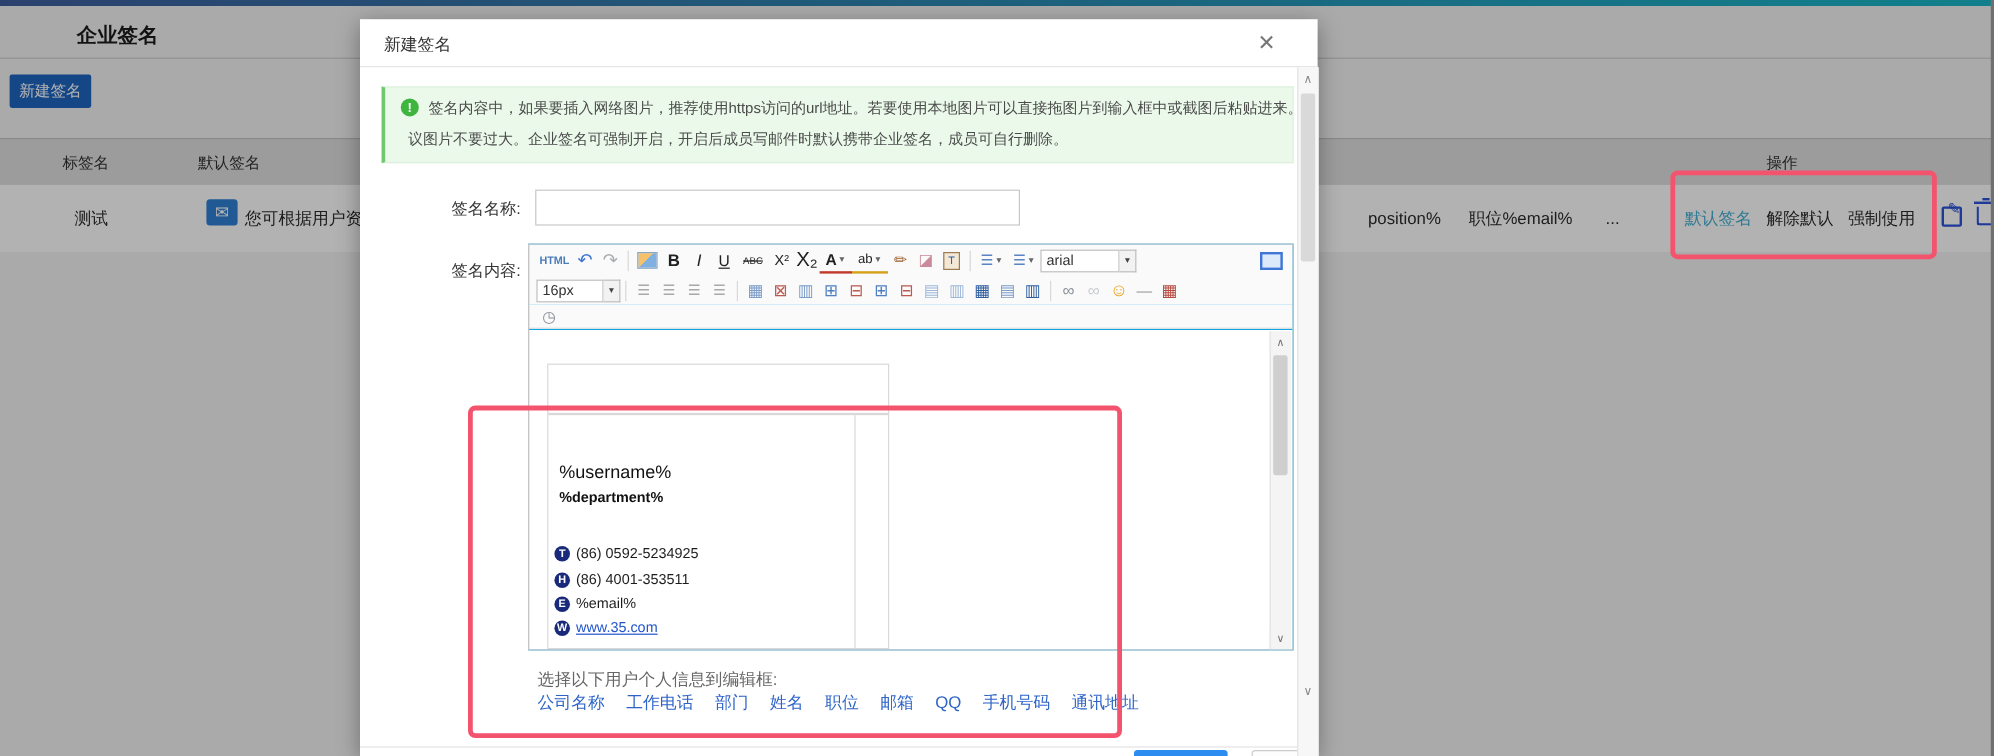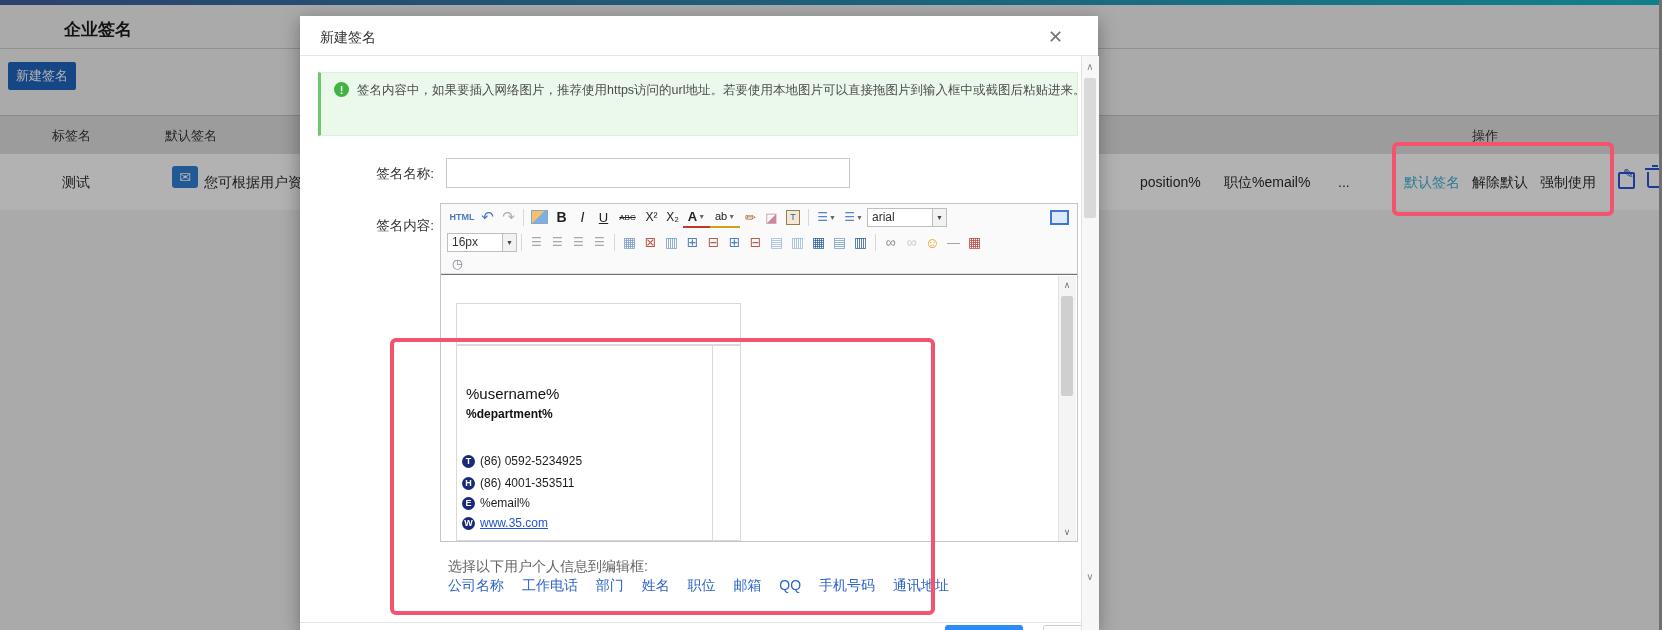--- a/index.html
+++ b/index.html
@@ -34,21 +34,21 @@
   .m-close{left:748px;top:10px;font-size:18px;color:#777;}
   .m-hdiv{left:0;top:39px;width:798px;height:1px;background:#e6e6e6;}
   .banner{left:18px;top:56px;width:760px;height:64px;background:#eaf9ea;border:1px solid #ddf0dd;border-left:3px solid #6fc76f;box-sizing:border-box;}
   .b-ic{left:34px;top:66px;width:15px;height:15px;border-radius:50%;background:#3fb53f;color:#fff;font-size:11px;font-weight:bold;
     display:flex;align-items:center;justify-content:center;}
   .b-l1{left:57px;top:66px;font-size:12.5px;color:#4c4c4c;}
   .b-l2{left:40px;top:92px;font-size:12.5px;color:#4c4c4c;}
   .f-label{font-size:13.5px;color:#333;width:120px;text-align:right;left:14px;}
   .inp{left:146px;top:142px;width:404px;height:30px;border:1px solid #c8c8c8;background:#fff;box-sizing:border-box;font-size:13px;padding:0 6px;}
   
-  .editor{left:140px;top:187px;width:638px;height:339px;border:1px solid #c5c5c5;box-sizing:border-box;background:#737373;}
+  .editor{left:140px;top:187px;width:638px;height:339px;border:1px solid #c5c5c5;box-sizing:border-box;background:#0ea5e9;}
   .tb{position:absolute;left:0;width:636px;background:#fafafa;display:flex;align-items:center;padding-left:6px;box-sizing:border-box;}
   .tb1{top:0;height:26px;} .tb2{top:26px;height:24px;} .tb3{top:50px;height:20px;border-bottom:1px solid #ddd;}
   .tb-btn{display:inline-flex;align-items:center;justify-content:center;height:20px;width:21px;font-size:13px;flex:none;}
   .tb-sep{width:1px;height:17px;background:#d8d8d8;margin:0 4px;flex:none;}
   .tb-dd{font-size:7px;color:#666;margin-left:1px;}
   .tb-sel{display:inline-flex;align-items:center;height:19px;border:1px solid #bfbfbf;background:#fff;font-size:12px;color:#333;
     padding:0 4px;box-sizing:border-box;flex:none;}
   .tb-selbtn{display:inline-flex;align-items:center;justify-content:center;width:14px;height:19px;border:1px solid #bfbfbf;border-left:none;
     background:#f2f2f2;font-size:7px;color:#444;box-sizing:border-box;flex:none;}
   .tb-img{width:15px;height:12px;border:1px solid #8aa7c8;background:linear-gradient(135deg,#f5c26b 45%,#7fb0e0 45%);flex:none;margin:0 3px;}
@@ -124,39 +124,40 @@
 <div class="edge"></div>
 
 <div id="modal">
   <div class="abs m-title">新建签名</div>
   <div class="abs m-close">✕</div>
   <div class="abs m-hdiv"></div>
 
   <div class="abs banner"></div>
   <div class="abs b-ic">!</div>
   <div class="abs b-l1">签名内容中，如果要插入网络图片，推荐使用https访问的url地址。若要使用本地图片可以直接拖图片到输入框中或截图后粘贴进来。建</div>
+  <div class="abs b-l2">议图片不要过大。企业签名可强制开启，开启后成员写邮件时默认携带企业签名，成员可自行删除。</div>
 
   <div class="abs f-label" style="top:149px;">签名名称:</div>
   <input class="abs inp" value="" style="">
 
   <div class="abs f-label" style="top:201px;">签名内容:</div>
 
   <div class="abs editor">
     <div class="tb tb1" id="tbrow1">
         <span class="tb-btn" style="color: rgb(74, 124, 184); font-size: 9px; width: 30px; font-weight: bold;">HTML</span>
         <span class="tb-btn" style="color: rgb(63, 118, 214); font-size: 15px;">↶</span>
         <span class="tb-btn" style="color: rgb(169, 173, 179); font-size: 15px;">↷</span>
         <span class="tb-sep"></span>
         <span class="tb-img"></span>
         <span class="tb-btn" style="color: rgb(34, 34, 34); font-size: 14px; font-weight: bold;">B</span>
         <span class="tb-btn" style="color: rgb(34, 34, 34); font-size: 14px; font-style: italic;">I</span>
         <span class="tb-btn" style="color: rgb(34, 34, 34); font-size: 13px; text-decoration: underline;">U</span>
         <span class="tb-btn" style="color: rgb(34, 34, 34); font-size: 8px; width: 27px; text-decoration: line-through;">ABC</span>
         <span class="tb-btn" style="color: rgb(34, 34, 34); font-size: 12px;">X²</span>
-        <span class="tb-btn" style="color: rgb(34, 34, 34); font-size: 12px;">X₂</span>
+        <span class="tb-btn" style="color: rgb(34, 34, 34); font-size: 17px;">X₂</span>
         <span class="tb-btn" style="color: rgb(34, 34, 34); font-size: 13px; width: 27px; font-weight: bold; border-bottom: 2px solid rgb(192, 57, 43);">A<span class="tb-dd">▼</span></span>
         <span class="tb-btn" style="color: rgb(34, 34, 34); font-size: 11px; width: 30px; border-bottom: 2px solid rgb(212, 160, 23);">ab<span class="tb-dd">▼</span></span>
         <span class="tb-btn" style="color: rgb(160, 98, 45); font-size: 13px;">✏</span>
         <span class="tb-btn" style="color: rgb(201, 139, 155); font-size: 13px;">◪</span>
         <span class="tb-paste">T</span>
         <span class="tb-sep"></span>
         <span class="tb-btn" style="color: rgb(91, 132, 196); font-size: 12px; width: 27px;">☰<span class="tb-dd">▼</span></span>
         <span class="tb-btn" style="color: rgb(91, 132, 196); font-size: 12px; width: 27px;">☰<span class="tb-dd">▼</span></span>
         <span class="tb-sel" style="width: 66px;">arial</span>
         <span class="tb-selbtn">▼</span>

